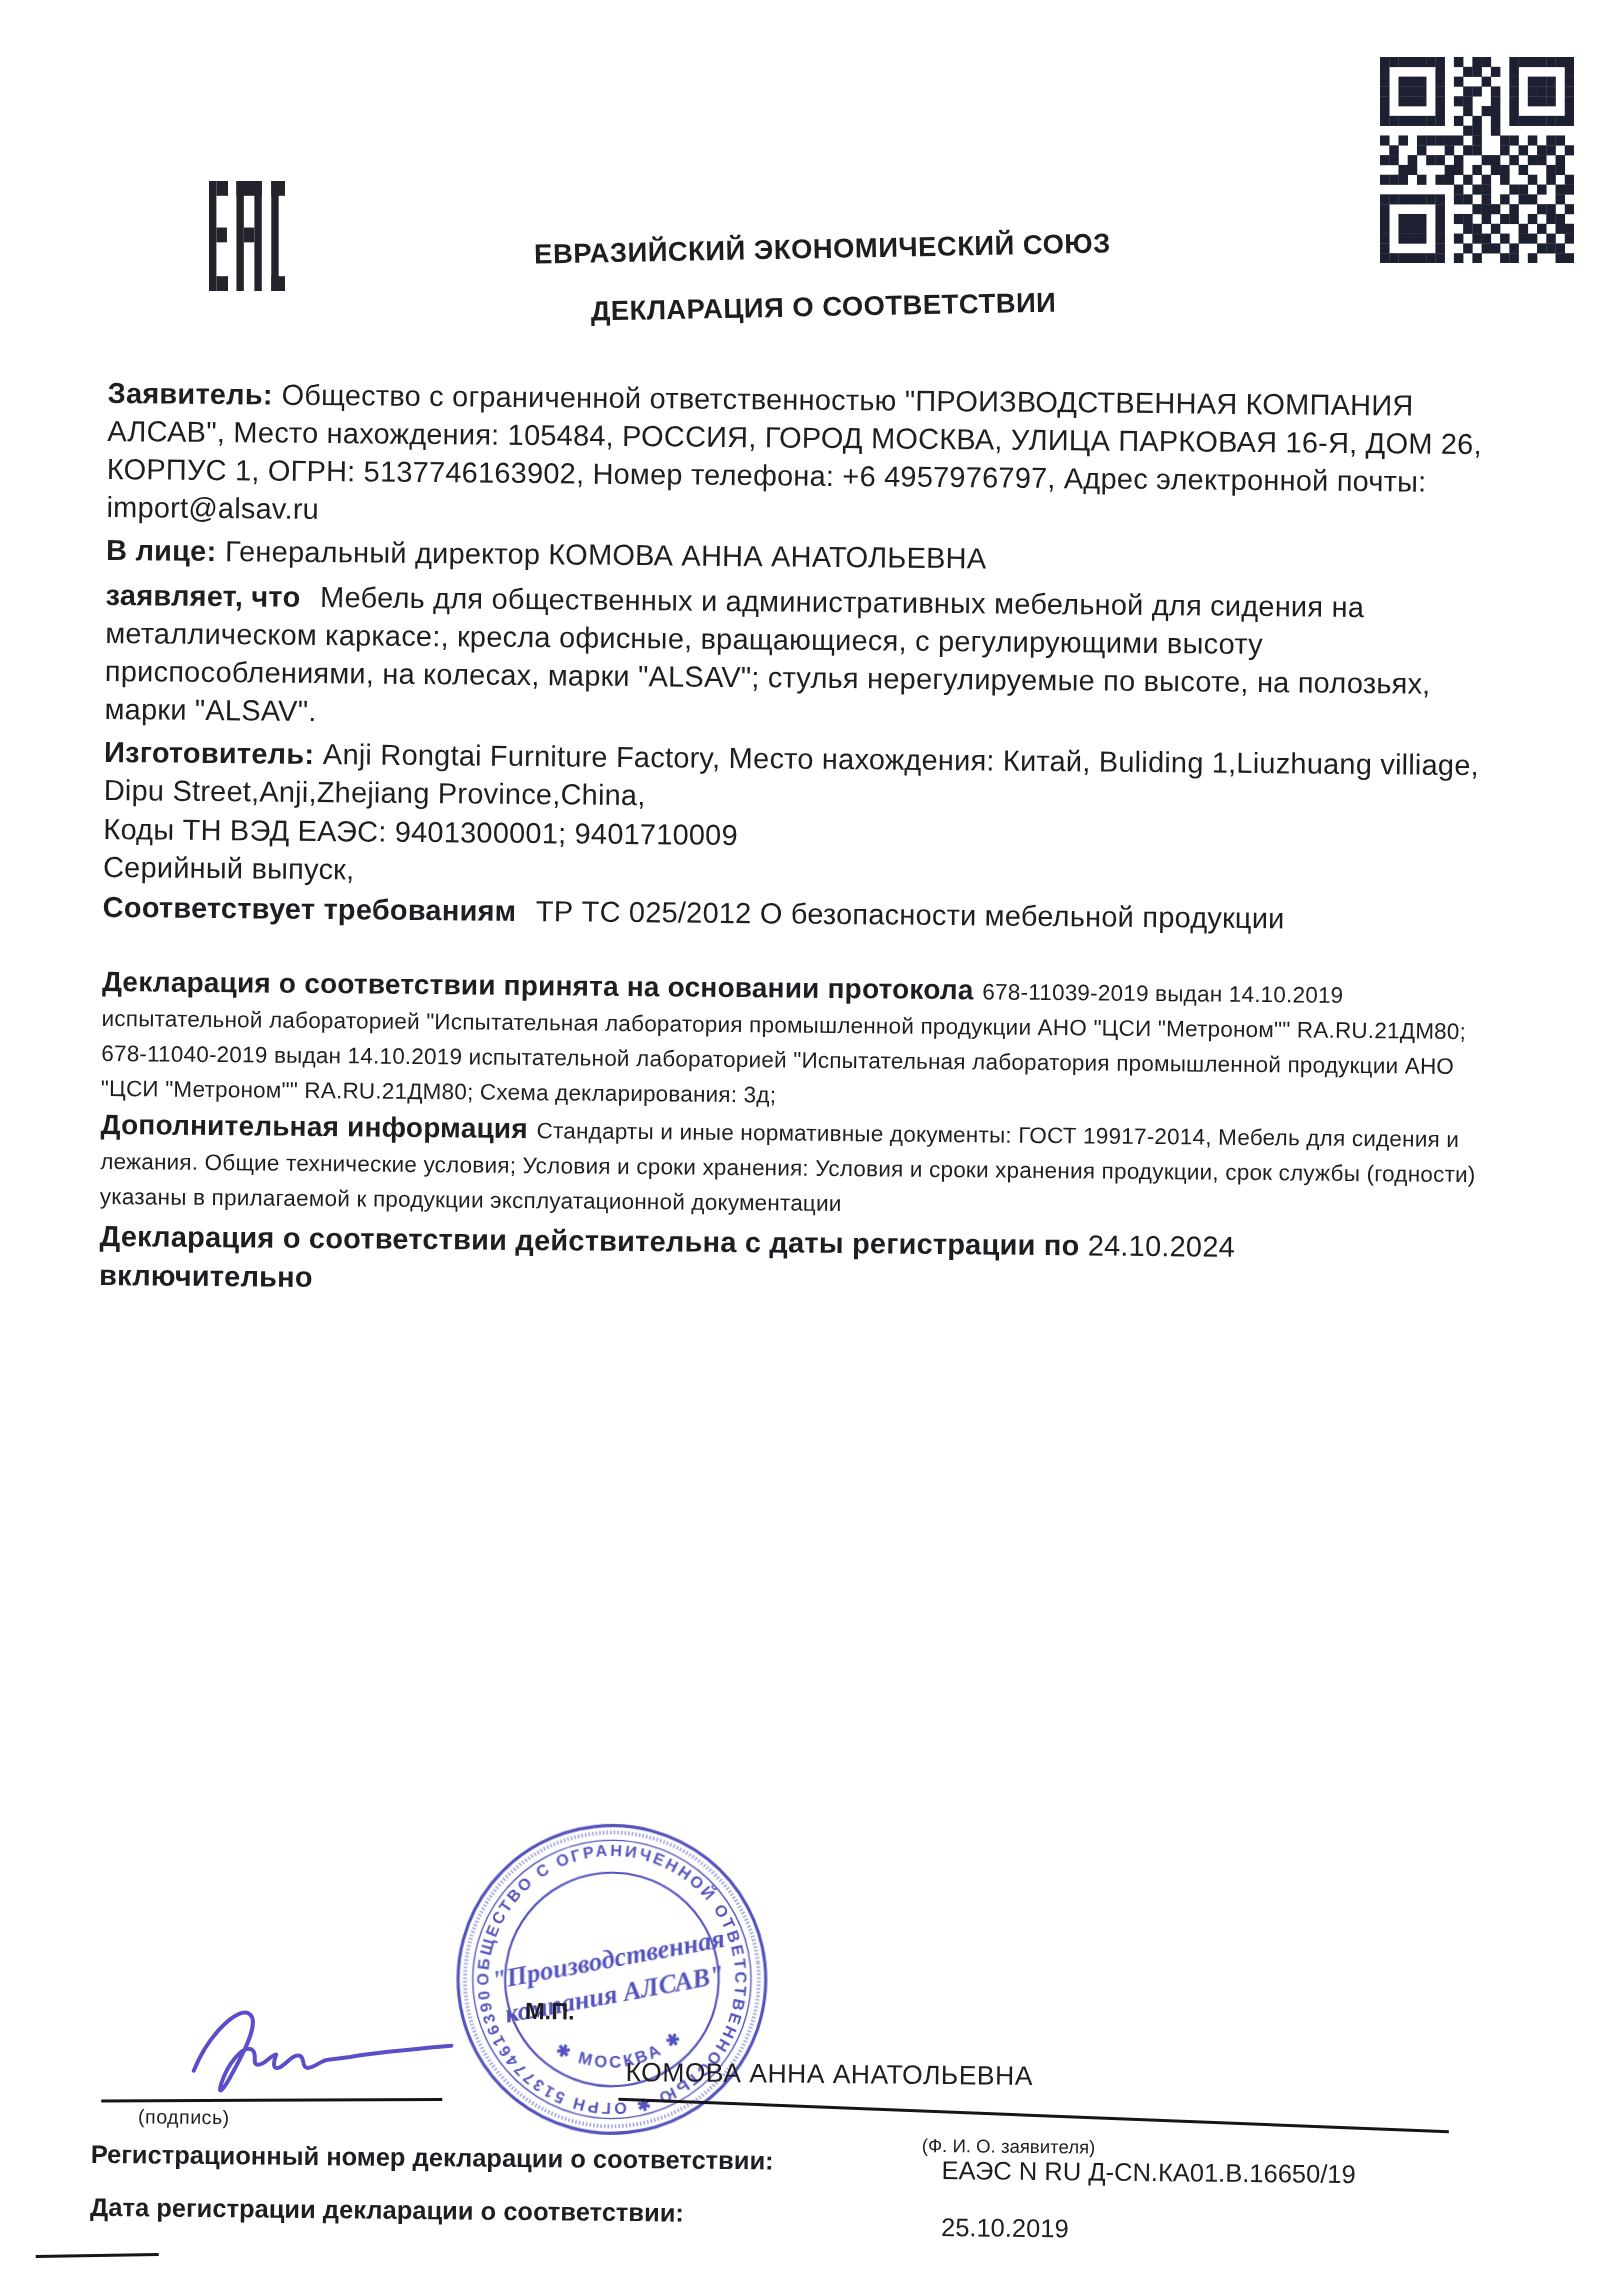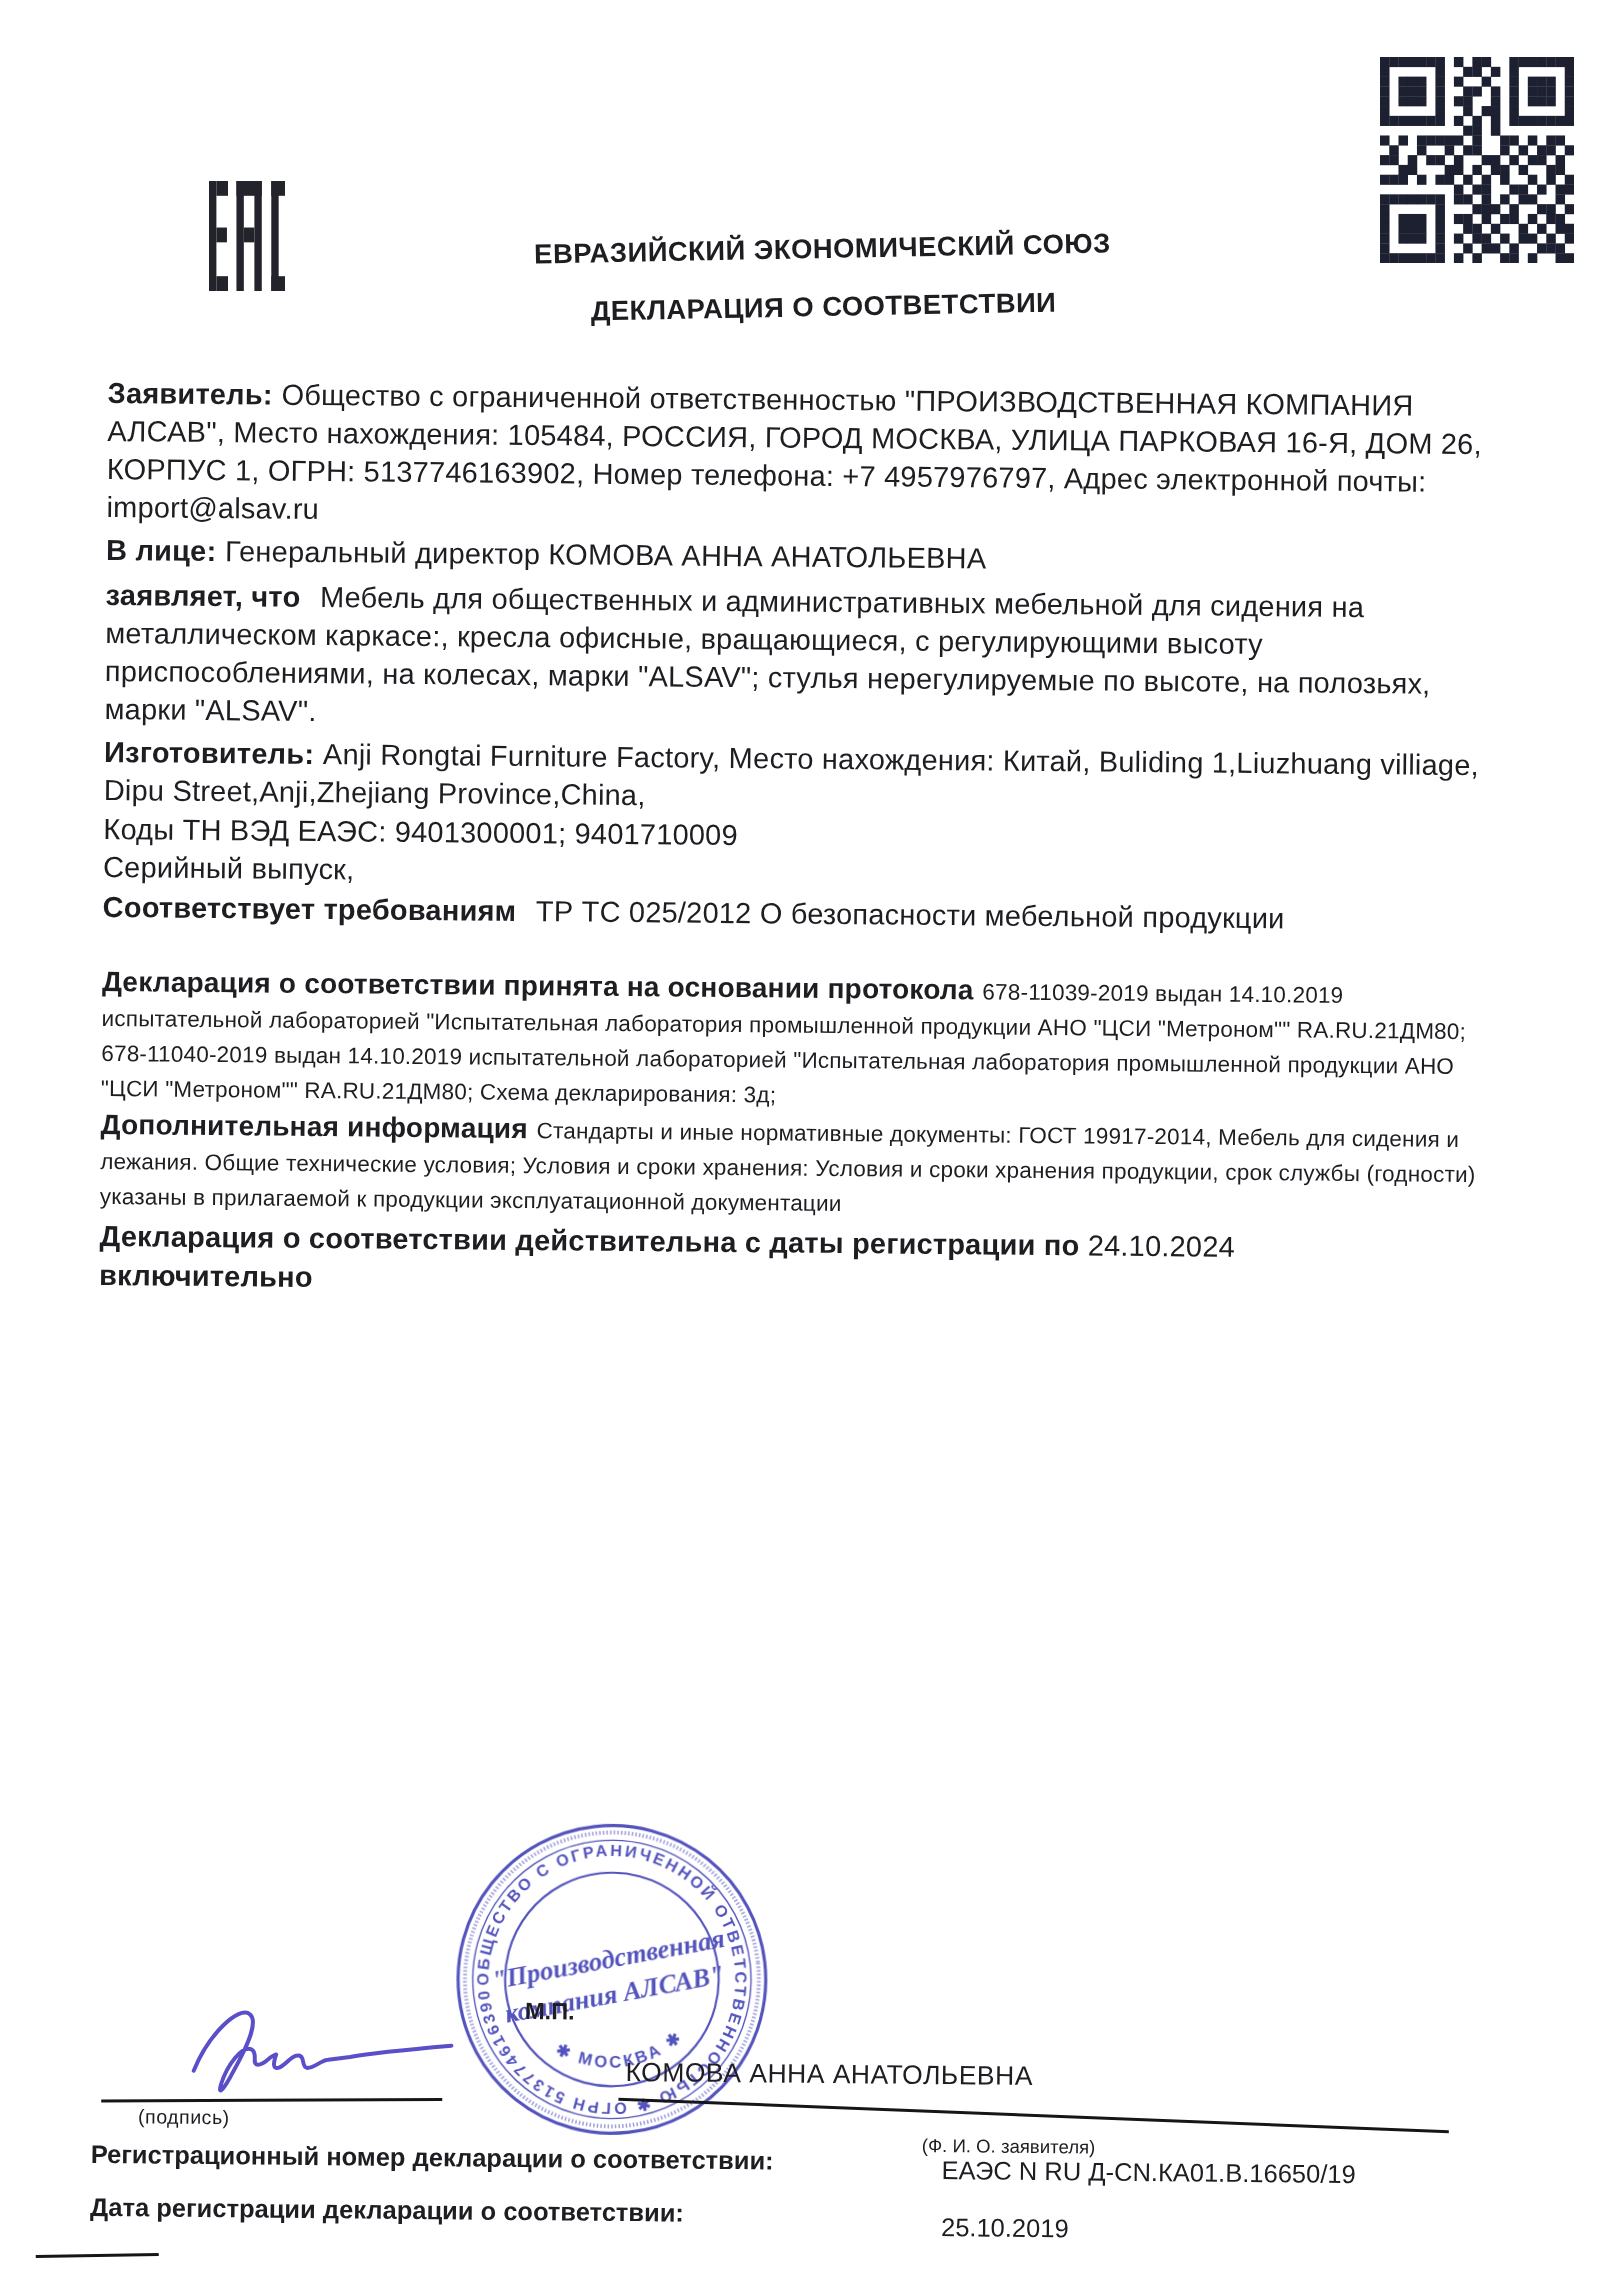--- a/index.html
+++ b/index.html
@@ -326,21 +326,21 @@
   </div>
 
   <div class="abs title-block">
     <div class="title-line1">ЕВРАЗИЙСКИЙ ЭКОНОМИЧЕСКИЙ СОЮЗ</div>
     <div class="title-line2">ДЕКЛАРАЦИЯ О СООТВЕТСТВИИ</div>
   </div>
 
   <div class="doc-body">
 
     <p class="abs para" style="top:345px">
-      <b>Заявитель:</b><span>Общество с ограниченной ответственностью "ПРОИЗВОДСТВЕННАЯ КОМПАНИЯ АЛСАВ", Место нахождения: 105484, РОССИЯ, ГОРОД МОСКВА, УЛИЦА ПАРКОВАЯ 16-Я, ДОМ 26, КОРПУС 1, ОГРН: 5137746163902, Номер телефона: +7 4957976797, Адрес электронной почты: import@alsav.ru</span>
+      <b>Заявитель:</b><span>Общество с ограниченной ответственностью "ПРОИЗВОДСТВЕННАЯ КОМПАНИЯ АЛСАВ", Место нахождения: 105484, РОССИЯ, ГОРОД МОСКВА, УЛИЦА ПАРКОВАЯ 16-Я, ДОМ 26, КОРПУС 1, ОГРН: 5137746163902, Номер телефона: +6 4957976797, Адрес электронной почты: import@alsav.ru</span>
     </p>
 
     <p class="abs para" style="top:502px">
       <b>В лице:</b><span>Генеральный директор КОМОВА АННА АНАТОЛЬЕВНА</span>
     </p>
 
     <p class="abs para" style="top:547px">
       <b class="wide">заявляет, что</b><span>Мебель для общественных и административных мебельной для сидения на металлическом каркасе:, кресла офисные, вращающиеся, с регулирующими высоту приспособлениями, на колесах, марки "ALSAV"; стулья нерегулируемые по высоте, на полозьях, марки "ALSAV".</span>
     </p>
 

